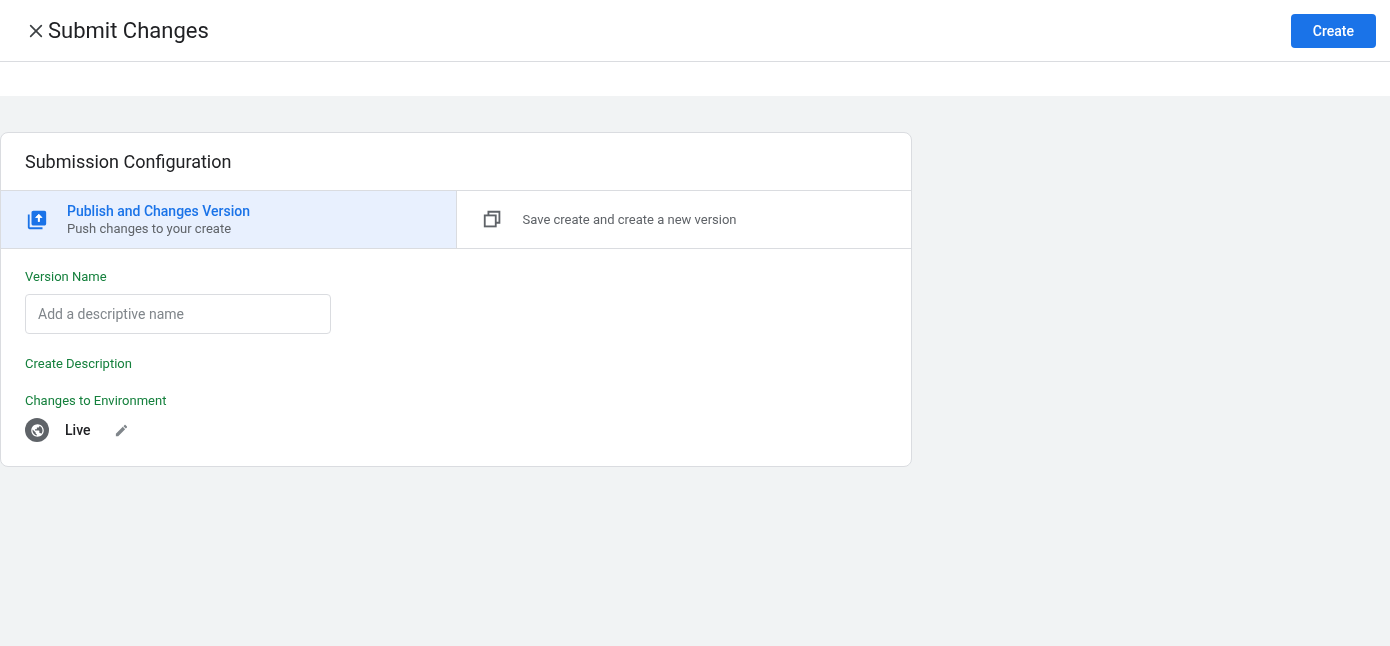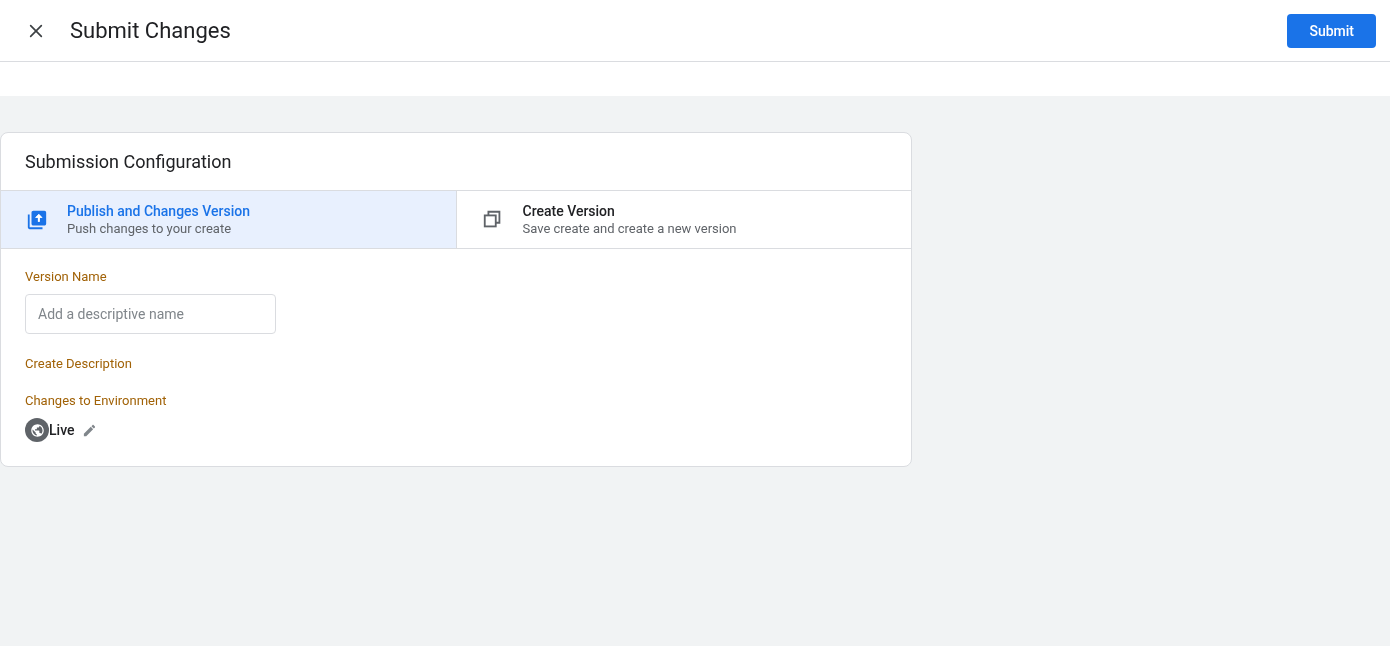--- a/index.html
+++ b/index.html
@@ -19,21 +19,20 @@
       align-items: center;
       justify-content: space-between;
       height: 62px;
       padding: 0 14px 0 24px;
       border-bottom: 1px solid #dadce0;
       background: #fff;
     }
     .header-left {
       display: flex;
       align-items: center;
-      gap: 22px;
     }
     .close-btn {
       display: flex;
       align-items: center;
       justify-content: center;
       width: 24px;
       height: 24px;
       cursor: pointer;
       color: #3c4043;
     }
@@ -119,26 +118,26 @@
     }
     .tab-subtitle {
       font-size: 13px;
       color: #5f6368;
     }
     .form-area {
       padding: 20px 24px 24px 24px;
     }
     .field-label {
       font-size: 13px;
-      color: #a16207;
+      color: #15803d;
       margin-bottom: 10px;
       display: block;
     }
     .text-input {
-      width: 251px;
+      width: 306px;
       height: 40px;
       padding: 0 12px;
       border: 1px solid #dadce0;
       border-radius: 4px;
       font-size: 14px;
       font-family: inherit;
       color: #202124;
       outline: none;
     }
     .text-input::placeholder, .textarea-input::placeholder {
@@ -158,21 +157,21 @@
     }
     .field-group {
       margin-bottom: 22px;
     }
     .field-group:last-child {
       margin-bottom: 0;
     }
     .env-row {
       display: flex;
       align-items: center;
-      gap: 0;
+      gap: 16px;
     }
     .env-icon {
       width: 24px;
       height: 24px;
       border-radius: 50%;
       background: #5f6368;
       display: flex;
       align-items: center;
       justify-content: center;
       flex-shrink: 0;
@@ -199,21 +198,21 @@
 <div class="header">
   <div class="header-left">
     <div class="close-btn">
       <svg width="16" height="16" viewBox="0 0 24 24" fill="none" stroke="currentColor" stroke-width="2.5" stroke-linecap="round">
         <line x1="4" y1="4" x2="20" y2="20"></line>
         <line x1="20" y1="4" x2="4" y2="20"></line>
       </svg>
     </div>
     <h1 class="header-title">Submit Changes</h1>
   </div>
-  <button class="publish-btn">Submit</button>
+  <button class="publish-btn">Create</button>
 </div>
 
 <div class="body-area">
   <div class="card">
     <div class="card-header">
       <h2 class="card-title">Submission Configuration</h2>
     </div>
 
     <div class="tabs">
       <div class="tab active">
@@ -230,21 +229,20 @@
         </div>
       </div>
       <div class="tab">
         <div class="tab-icon">
           <svg width="22" height="22" viewBox="0 0 24 24" fill="none" stroke="#5f6368" stroke-width="2">
             <rect x="3" y="7" width="12" height="12"></rect>
             <polyline points="7 7 7 3 19 3 19 15 15 15"></polyline>
           </svg>
         </div>
         <div class="tab-texts">
-          <span class="tab-title">Create Version</span>
           <span class="tab-subtitle">Save create and create a new version</span>
         </div>
       </div>
     </div>
 
     <div class="form-area">
       <div class="field-group">
         <label class="field-label">Version Name</label>
         <input type="text" class="text-input" placeholder="Add a descriptive name" style="">
       </div>

